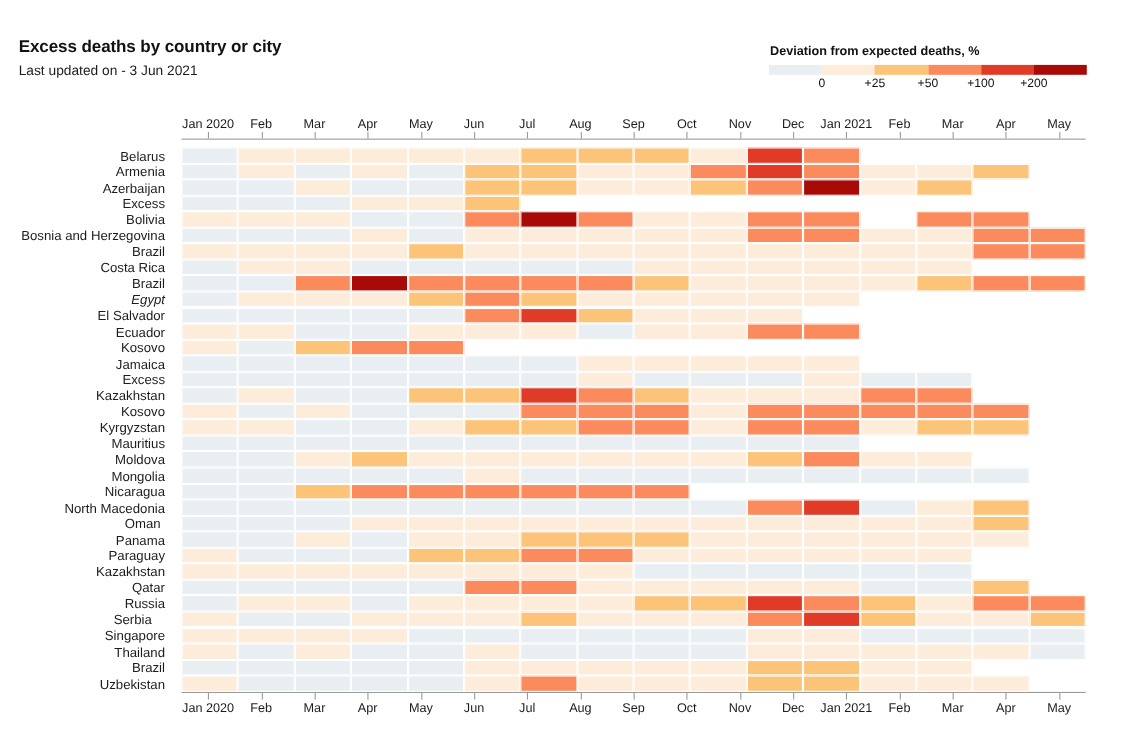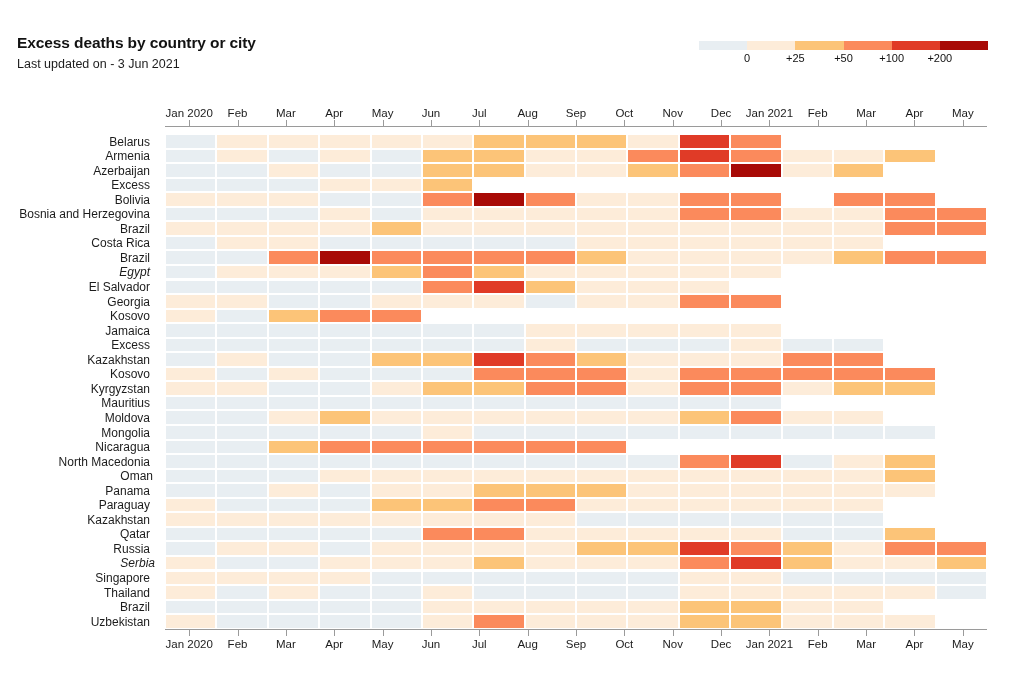--- a/index.html
+++ b/index.html
@@ -46,20 +46,21 @@
   .hrow{position:absolute;left:0;height:14.55px;}
   .cell{position:absolute;top:0;height:14.55px;box-sizing:border-box;border:0.5px solid #ffffff;}
 </style>
 </head>
 <body>
 
 <div class="title">Excess deaths by country or city</div>
 <div class="subtitle">Last updated on -  3 Jun 2021</div>
 
 <div class="legend">
+  <div class="legend-title">Deviation from expected deaths, %</div>
   <div class="legend-bar" id="legend-bar">
       <div style="background: rgb(232, 238, 242);"></div>
       <div style="background: rgb(253, 236, 217);"></div>
       <div style="background: rgb(252, 196, 120);"></div>
       <div style="background: rgb(251, 138, 92);"></div>
       <div style="background: rgb(224, 59, 39);"></div>
       <div style="background: rgb(168, 10, 6);"></div>
     </div>
   <div class="legend-ticks" id="legend-ticks">
       <span style="left: 48.1667px;">0</span>
@@ -148,39 +149,39 @@
     <div class="rowlabel" style="top: 15.05px; right: 8px;">Armenia</div>
     <div class="rowlabel" style="top: 29.6px; right: 8px;">Azerbaijan</div>
     <div class="rowlabel" style="top: 44.15px; right: 8px;">Excess</div>
     <div class="rowlabel" style="top: 58.7px; right: 8px;">Bolivia</div>
     <div class="rowlabel" style="top: 73.25px; right: 8px;">Bosnia and Herzegovina</div>
     <div class="rowlabel" style="top: 87.8px; right: 8px;">Brazil</div>
     <div class="rowlabel" style="top: 102.35px; right: 8px;">Costa Rica</div>
     <div class="rowlabel" style="top: 116.9px; right: 8px;">Brazil</div>
     <div class="rowlabel" style="top: 131.45px; right: 8px; font-style: italic;">Egypt</div>
     <div class="rowlabel" style="top: 146px; right: 8px;">El Salvador</div>
-    <div class="rowlabel" style="top: 160.55px; right: 8px;">Georgia</div>
+    <div class="rowlabel" style="top: 160.55px; right: 8px;">Ecuador</div>
     <div class="rowlabel" style="top: 175.1px; right: 8px;">Kosovo</div>
     <div class="rowlabel" style="top: 189.65px; right: 8px;">Jamaica</div>
     <div class="rowlabel" style="top: 204.2px; right: 8px;">Excess</div>
     <div class="rowlabel" style="top: 218.75px; right: 8px;">Kazakhstan</div>
     <div class="rowlabel" style="top: 233.3px; right: 8px;">Kosovo</div>
     <div class="rowlabel" style="top: 247.85px; right: 8px;">Kyrgyzstan</div>
     <div class="rowlabel" style="top: 262.4px; right: 8px;">Mauritius</div>
     <div class="rowlabel" style="top: 276.95px; right: 8px;">Moldova</div>
     <div class="rowlabel" style="top: 291.5px; right: 8px;">Mongolia</div>
     <div class="rowlabel" style="top: 306.05px; right: 8px;">Nicaragua</div>
     <div class="rowlabel" style="top: 320.6px; right: 8px;">North Macedonia</div>
-    <div class="rowlabel" style="top: 335.15px; right: 5px;">Oman</div>
+    <div class="rowlabel" style="top: 335.15px; right: 12px;">Oman</div>
     <div class="rowlabel" style="top: 349.7px; right: 8px;">Panama</div>
     <div class="rowlabel" style="top: 364.25px; right: 8px;">Paraguay</div>
     <div class="rowlabel" style="top: 378.8px; right: 8px;">Kazakhstan</div>
     <div class="rowlabel" style="top: 393.35px; right: 8px;">Qatar</div>
     <div class="rowlabel" style="top: 407.9px; right: 8px;">Russia</div>
-    <div class="rowlabel" style="top: 422.45px; right: 3px; font-style: italic;">Serbia</div>
+    <div class="rowlabel" style="top: 422.45px; right: 20px;">Serbia</div>
     <div class="rowlabel" style="top: 437px; right: 8px;">Singapore</div>
     <div class="rowlabel" style="top: 451.55px; right: 8px;">Thailand</div>
     <div class="rowlabel" style="top: 466.1px; right: 8px;">Brazil</div>
     <div class="rowlabel" style="top: 480.65px; right: 8px;">Uzbekistan</div>
   </div>
 <div id="plot">
     <div class="hrow" style="top: 0px; width: 822px;">
       <div class="cell" style="left: 0px; width: 51.375px; background: rgb(232, 238, 242);"></div>
       <div class="cell" style="left: 51.375px; width: 51.375px; background: rgb(253, 236, 217);"></div>
       <div class="cell" style="left: 102.75px; width: 51.375px; background: rgb(253, 236, 217);"></div>

